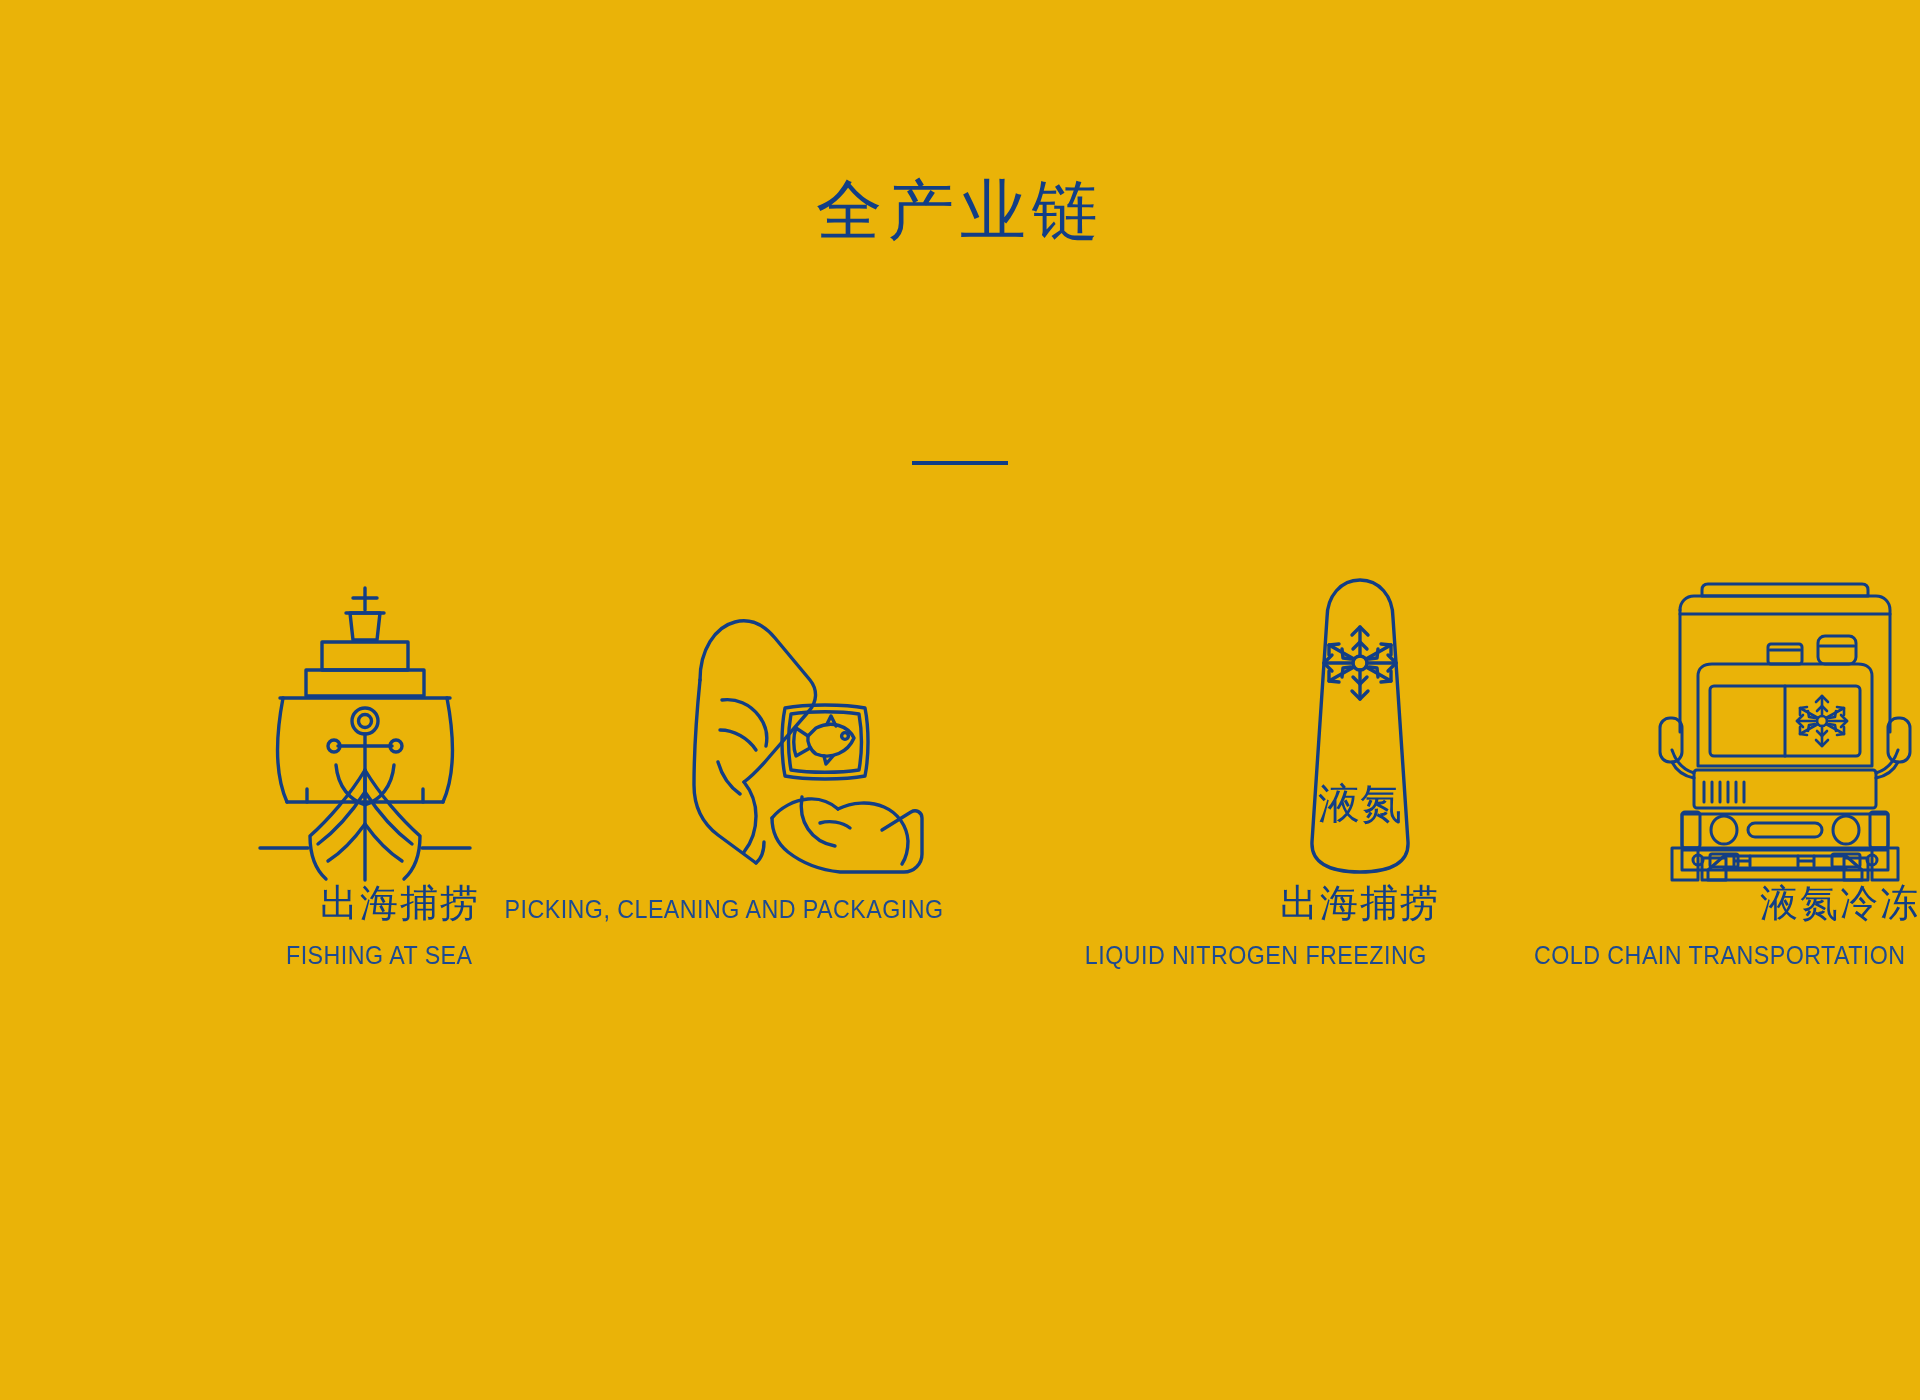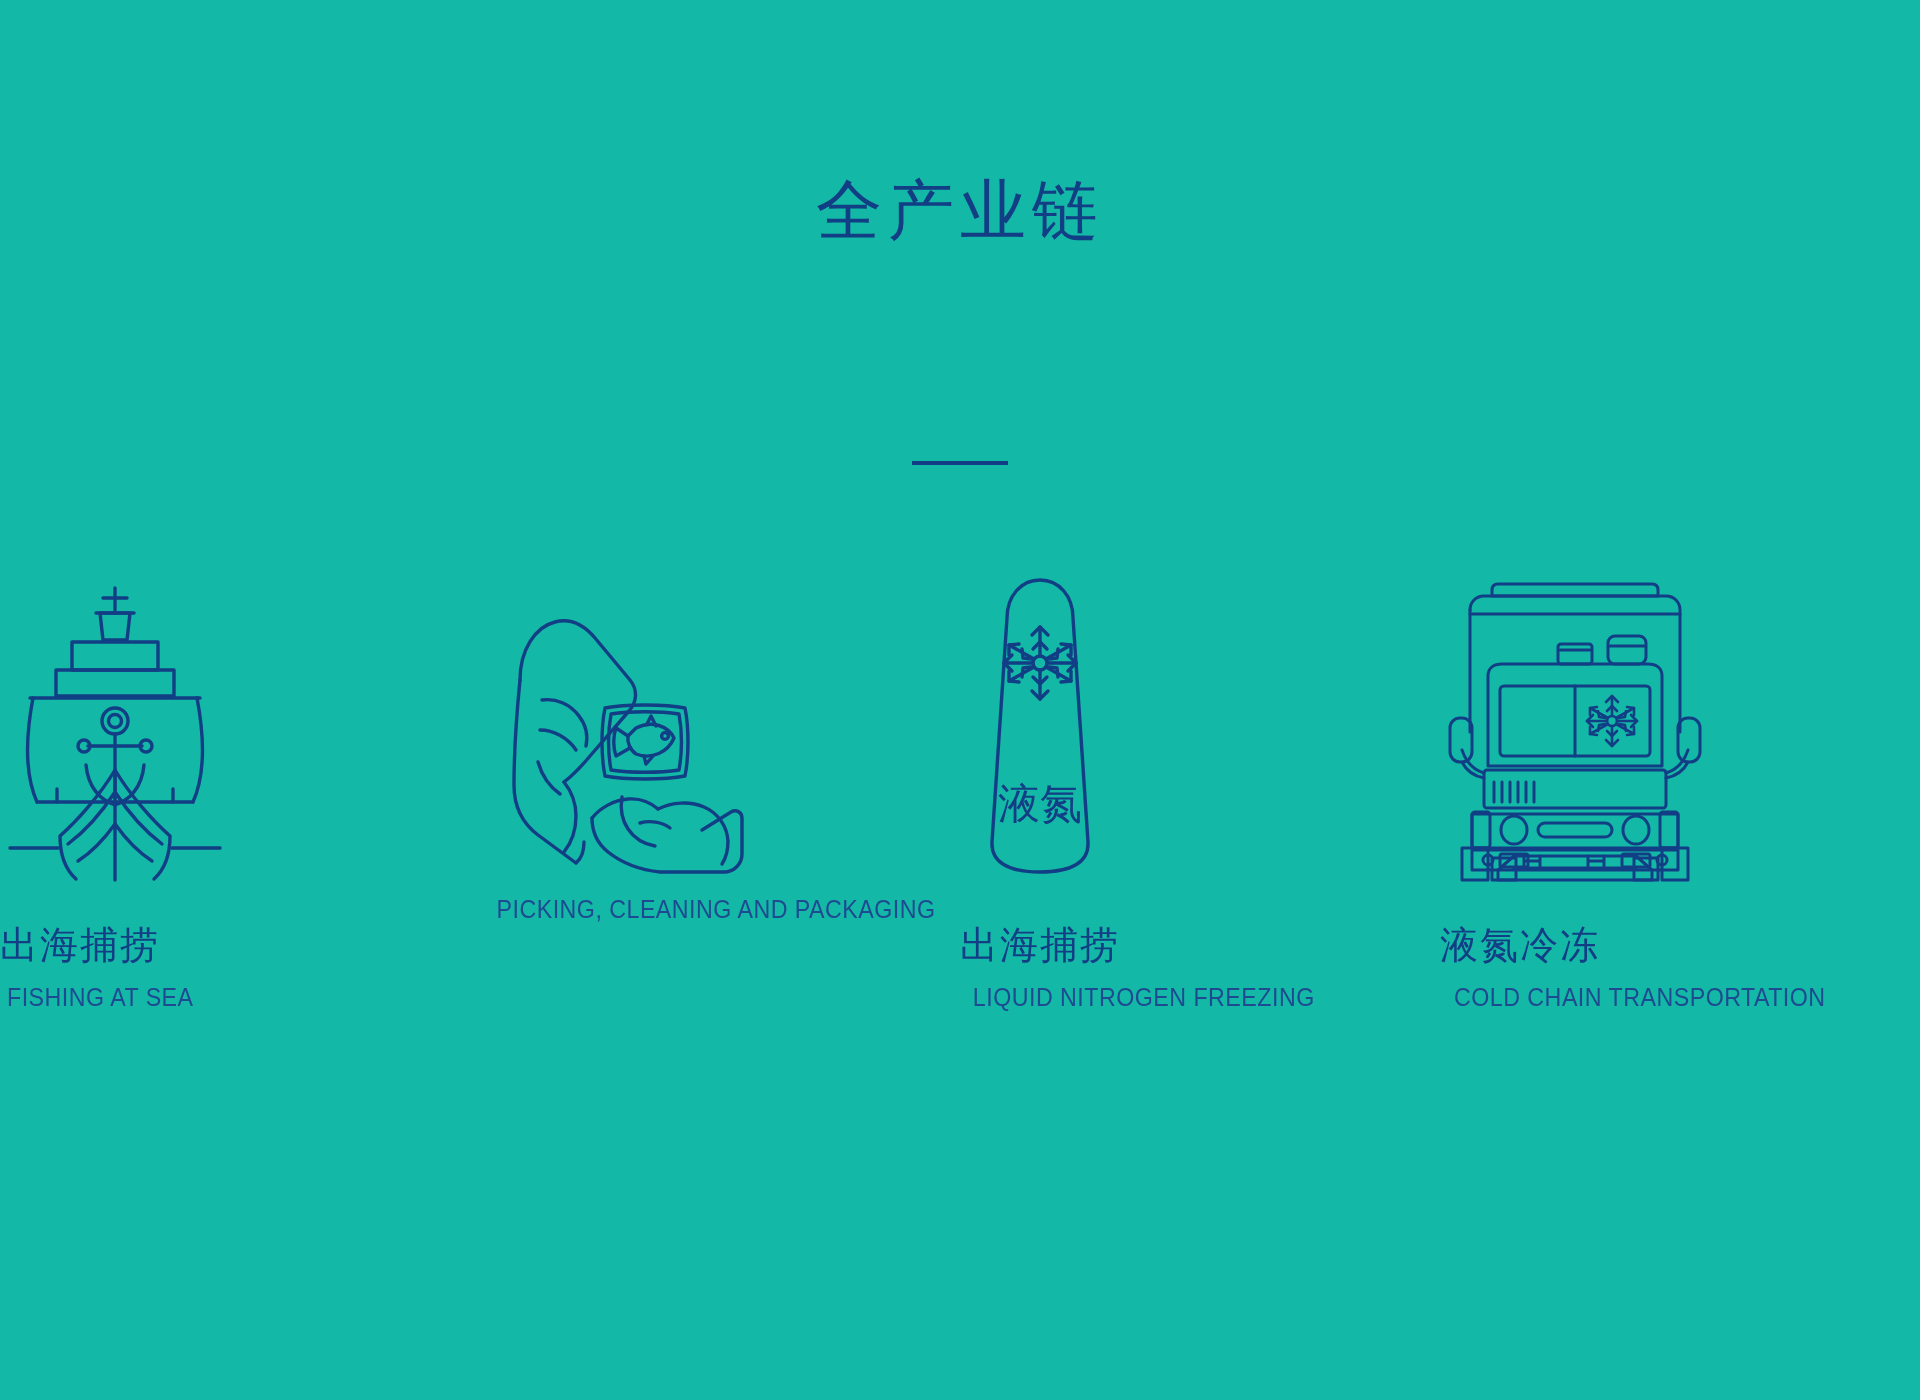--- a/index.html
+++ b/index.html
@@ -11,21 +11,21 @@
     height: 1400px;
     background: #45b4dd;
     font-family: "Liberation Sans", sans-serif;
     overflow: hidden;
     position: relative;
   }
   .stage {
     position: relative;
     width: 1920px;
     height: 1400px;
-    background: #14b8a6;
+    background: #eab308;
   }
 
   
   .heading {
     position: absolute;
     top: 160px;
     left: 0;
     width: 1920px;
     text-align: center;
   }
@@ -59,34 +59,33 @@
     top: 520px;
     left: 0;
     width: 1920px;
     display: flex;
     align-items: flex-start;
   }
   .col {
     flex: 1 1 0;
     display: flex;
     flex-direction: column;
-    align-items: flex-start;
+    align-items: flex-end;
   }
   .icon-box {
     height: 360px;
     display: flex;
     align-items: flex-end;
     justify-content: center;
   }
   .icon-box svg {
     display: block;
     overflow: visible;
   }
   .lbl-cn {
-    margin-top: 42px;
     color: #123e85;
     font-size: 38px;
     line-height: 46px;
     letter-spacing: 2px;
     white-space: nowrap;
   }
   .lbl-en {
     margin-top: 14px;
     color: #1d4a91;
     font-size: 25px;

